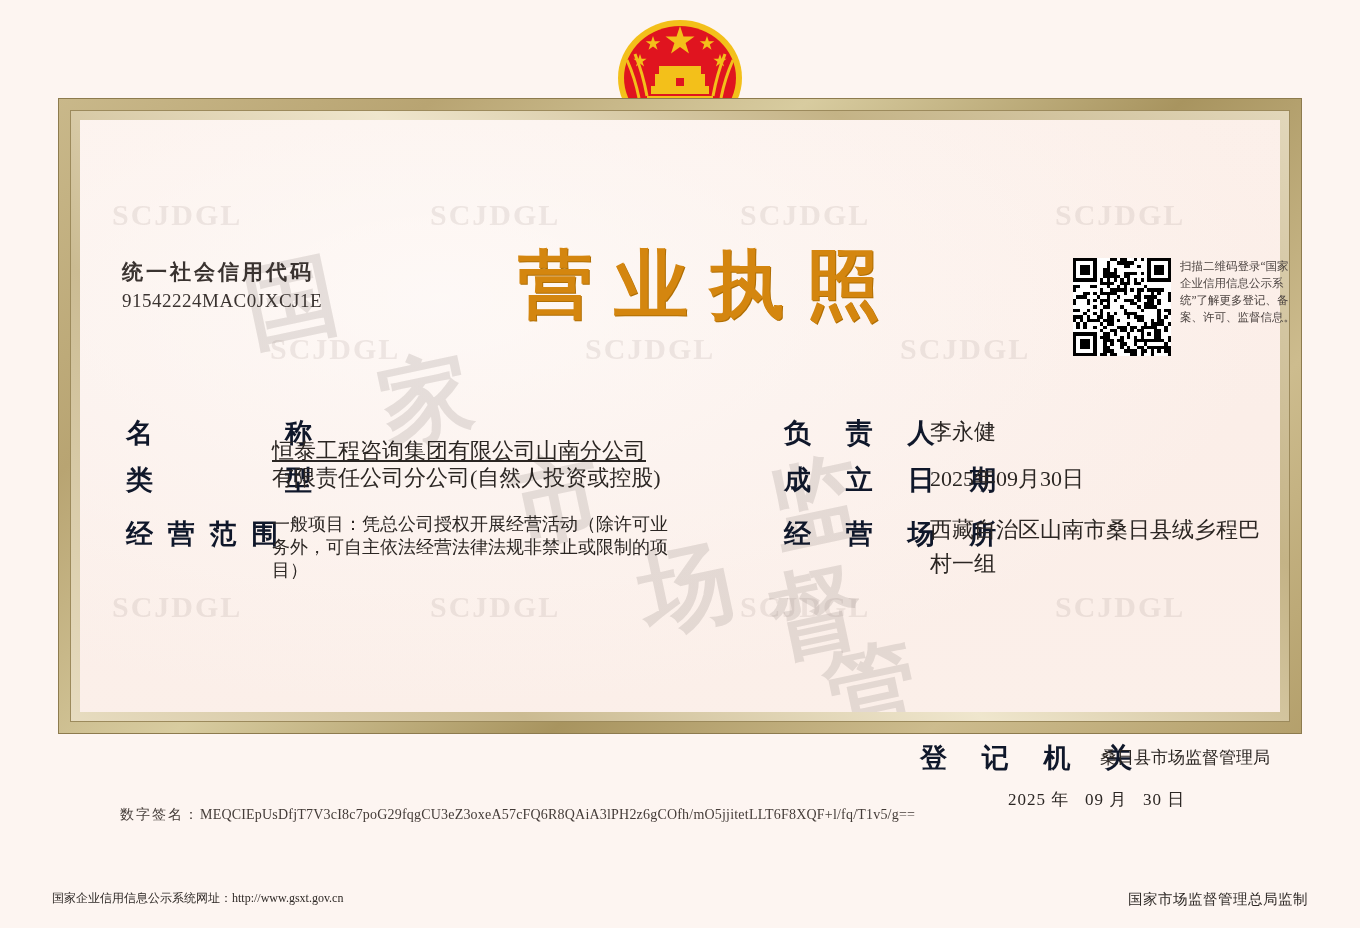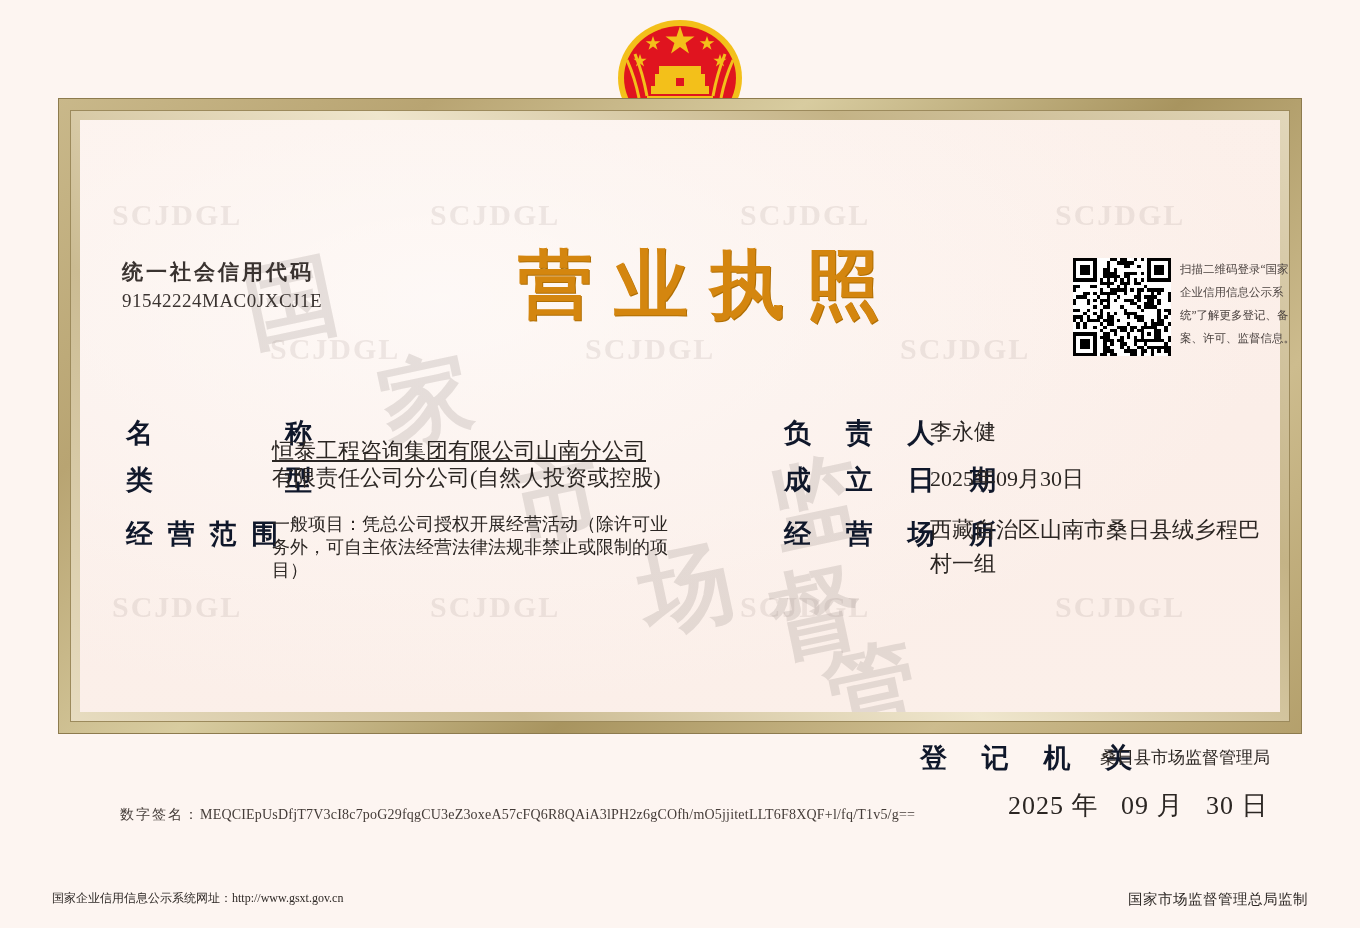--- a/index.html
+++ b/index.html
@@ -71,21 +71,21 @@
   .code-value{
     position:absolute;left:122px;top:290px;font-size:19px;color:#3a3330;
     letter-spacing:0.5px;
   }
   
   .qr{
     position:absolute;left:1073px;top:258px;width:98px;height:98px;background:#fff;
   }
   .qr-note{
     position:absolute;left:1180px;top:258px;width:120px;
-    font-size:11.5px;line-height:23px;color:#4b4340;
+    font-size:11.5px;line-height:17px;color:#4b4340;
   }
   
   .flabel{
     position:absolute;font-size:27px;color:#0f172a;font-weight:bold;
   }
   .fvalue{
     position:absolute;font-size:22px;color:#2b2623;
   }
   .fvalue.small{
     font-size:18px;line-height:23px;
@@ -99,21 +99,21 @@
   .l-person{left:784px;top:415px;letter-spacing:14px;}
   .v-person{left:930px;top:417px;}
   .l-date{left:784px;top:462px;letter-spacing:14px;}
   .v-date{left:930px;top:464px;}
   .l-addr{left:784px;top:516px;letter-spacing:14px;}
   .v-addr{left:930px;top:513px;width:350px;line-height:34px;}
   
   .l-reg{left:920px;top:740px;letter-spacing:14px;}
   .v-reg{left:1100px;top:746px;font-size:17px;}
   .reg-date{
-    position:absolute;left:1008px;top:788px;font-size:26px;color:#2b2623;
+    position:absolute;left:1008px;top:788px;font-size:17px;color:#2b2623;
     letter-spacing:1px;
   }
   
   .sig{
     position:absolute;left:120px;top:806px;font-size:14px;color:#443c38;
     letter-spacing:0.2px;
   }
   .sig .sig-label{letter-spacing:2px;}
   
   .footer-left{

